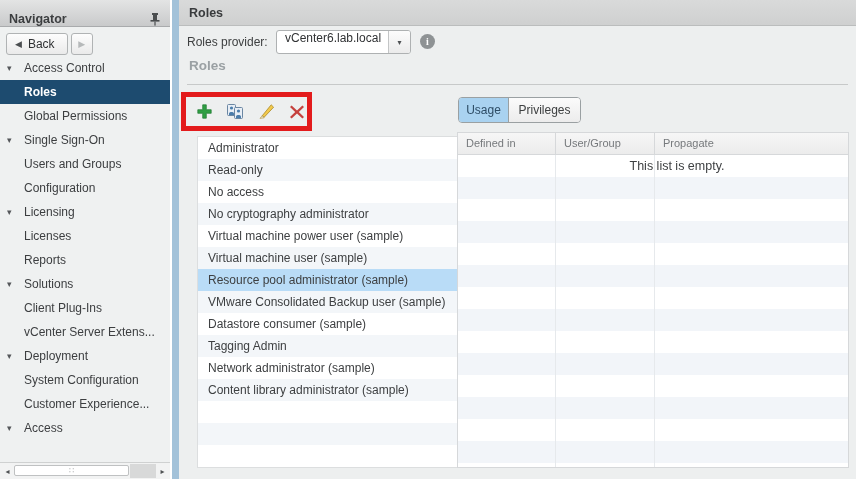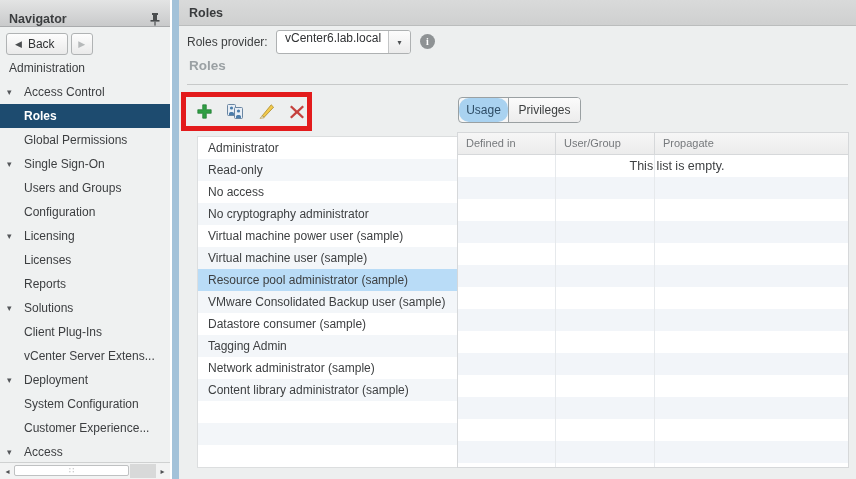--- a/index.html
+++ b/index.html
@@ -61,21 +61,21 @@
   .rule{position:absolute;left:8px;top:84px;width:661px;height:1px;background:#c7c9c9;}
 
   .annotation{position:absolute;left:2px;top:92px;width:131px;height:39px;box-sizing:border-box;
       border:5px solid var(--annotation-red,#e31b1c);display:flex;align-items:center;gap:13px;padding-left:9px;}
   .tool-btn{width:18px;height:17px;display:flex;align-items:center;justify-content:center;cursor:pointer;}
 
   .tabs{position:absolute;left:279px;top:97px;height:24px;display:flex;border:1px solid #9aa0a2;
       border-radius:4px;overflow:hidden;background:#f7f7f7;}
   .tab{height:24px;line-height:24px;text-align:center;font-size:12px;color:#3e4041;cursor:pointer;
       background:linear-gradient(#fbfbfb,#ececec);}
-  .tab:nth-child(1){width:49px;border-radius:10px;} .tab:nth-child(2){width:71px;border-left:1px solid #9aa0a2;}
+  .tab:nth-child(1){width:49px;} .tab:nth-child(2){width:71px;border-left:1px solid #9aa0a2;}
   .tab.sel{background:var(--tab-selected-bg,#a9d2f0);color:#2e4d66;}
 
   .roles-list{position:absolute;left:6px;top:136px;width:266px;height:332px;background:#ffffff;
       border:1px solid #dcdedf;box-sizing:border-box;overflow:hidden;margin-left:12px;}
   .role-row{height:22px;line-height:22px;padding-left:10px;font-size:12px;color:#3e4042;cursor:pointer;
       white-space:nowrap;overflow:hidden;}
   .role-row.alt{background:#f3f6f9;}
   .role-row.sel{background:var(--row-selected-bg,#b9dcf7);}
 
   .usage-table{position:absolute;left:278px;top:132px;width:392px;height:336px;background:#ffffff;
@@ -110,21 +110,20 @@
     <div class="back-row">
       <div class="btn btn-back">
         <span class="arr">◀</span>
         <span>Back</span>
       </div>
       <div class="btn btn-fwd">
         <span>▶</span>
       </div>
     </div>
     <div class="nav-tree" id="nav-items">
-        <div class="nav-item root"><span>Administration</span></div>
         <div class="nav-item"><span class="tree-arrow">▾</span><span>Access Control</span></div>
         <div class="nav-item sel"><span>Roles</span></div>
         <div class="nav-item"><span>Global Permissions</span></div>
         <div class="nav-item"><span class="tree-arrow">▾</span><span>Single Sign-On</span></div>
         <div class="nav-item"><span>Users and Groups</span></div>
         <div class="nav-item"><span>Configuration</span></div>
         <div class="nav-item"><span class="tree-arrow">▾</span><span>Licensing</span></div>
         <div class="nav-item"><span>Licenses</span></div>
         <div class="nav-item"><span>Reports</span></div>
         <div class="nav-item"><span class="tree-arrow">▾</span><span>Solutions</span></div>

